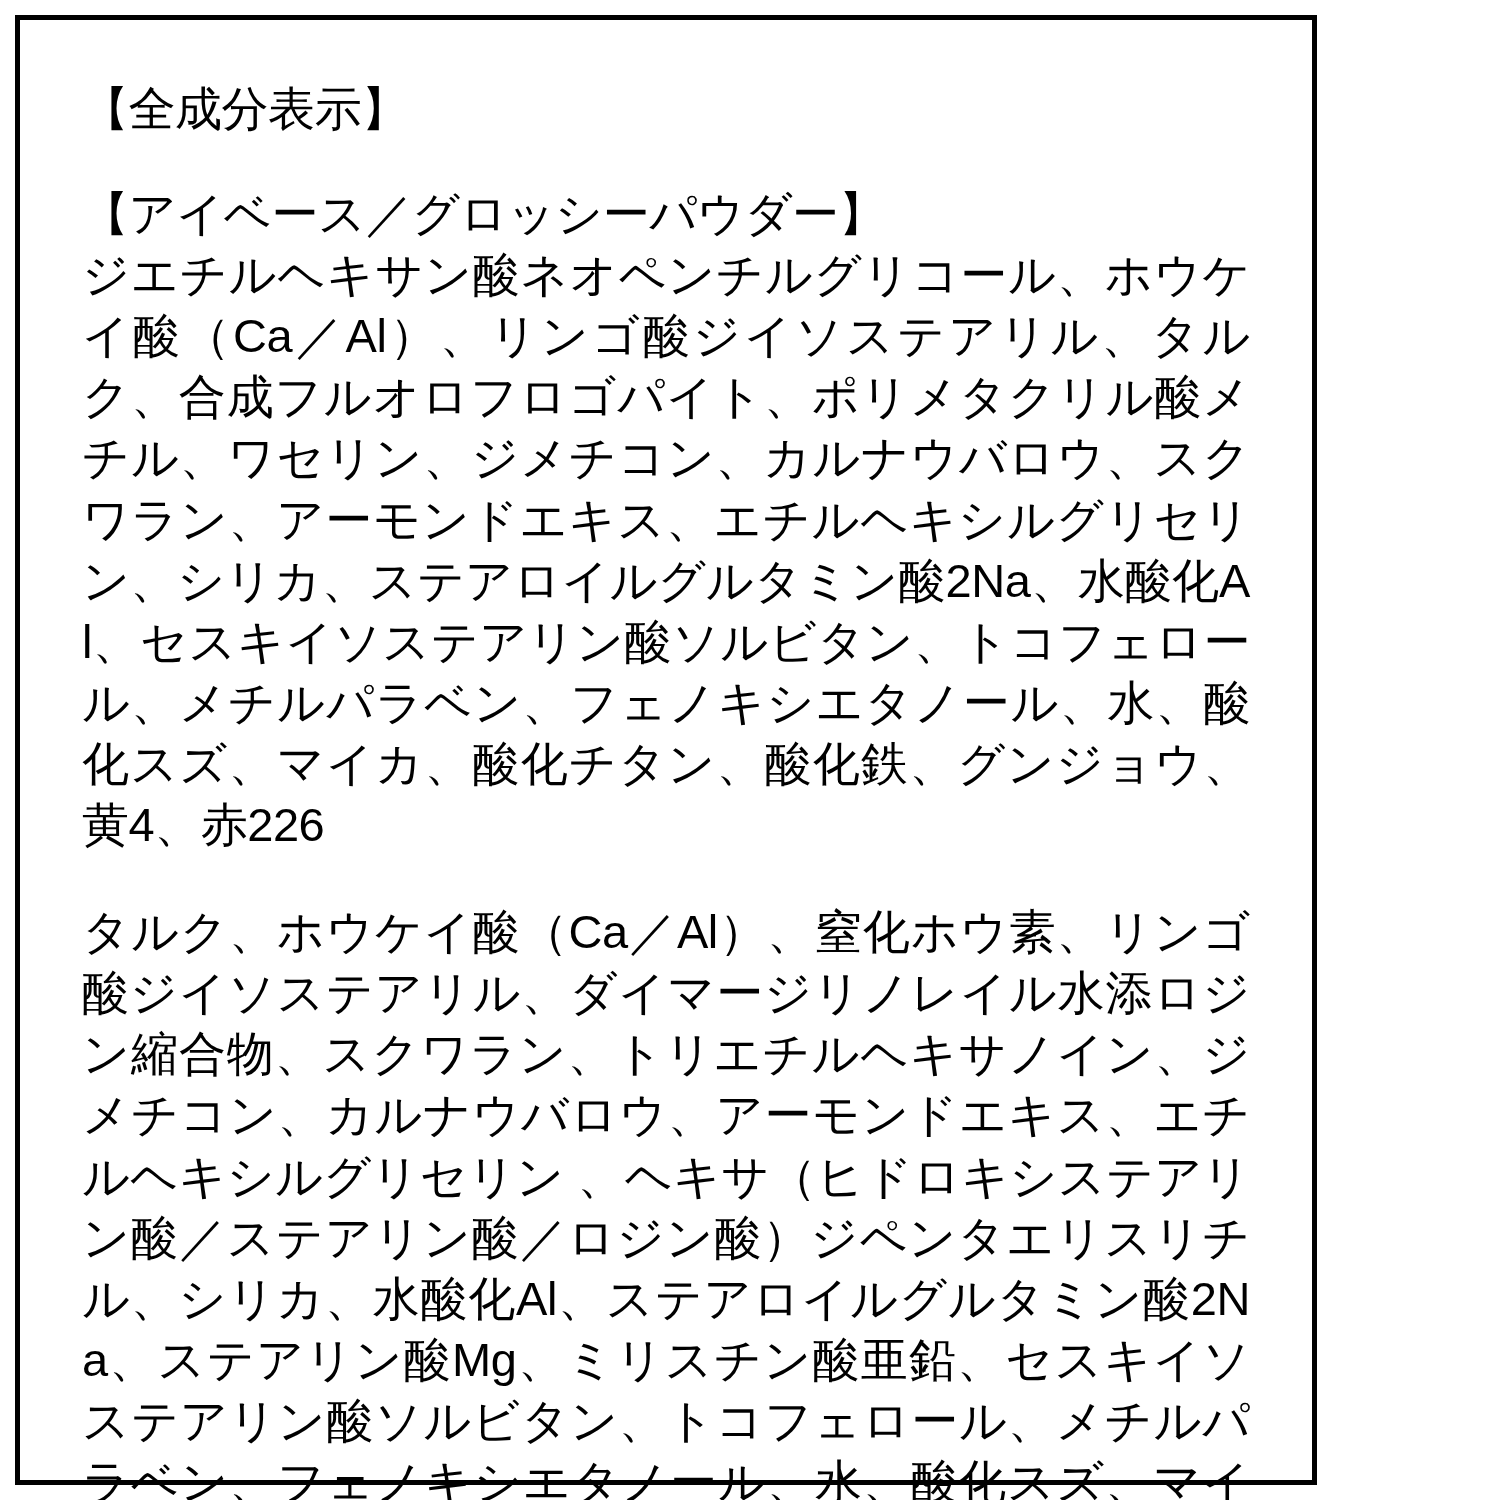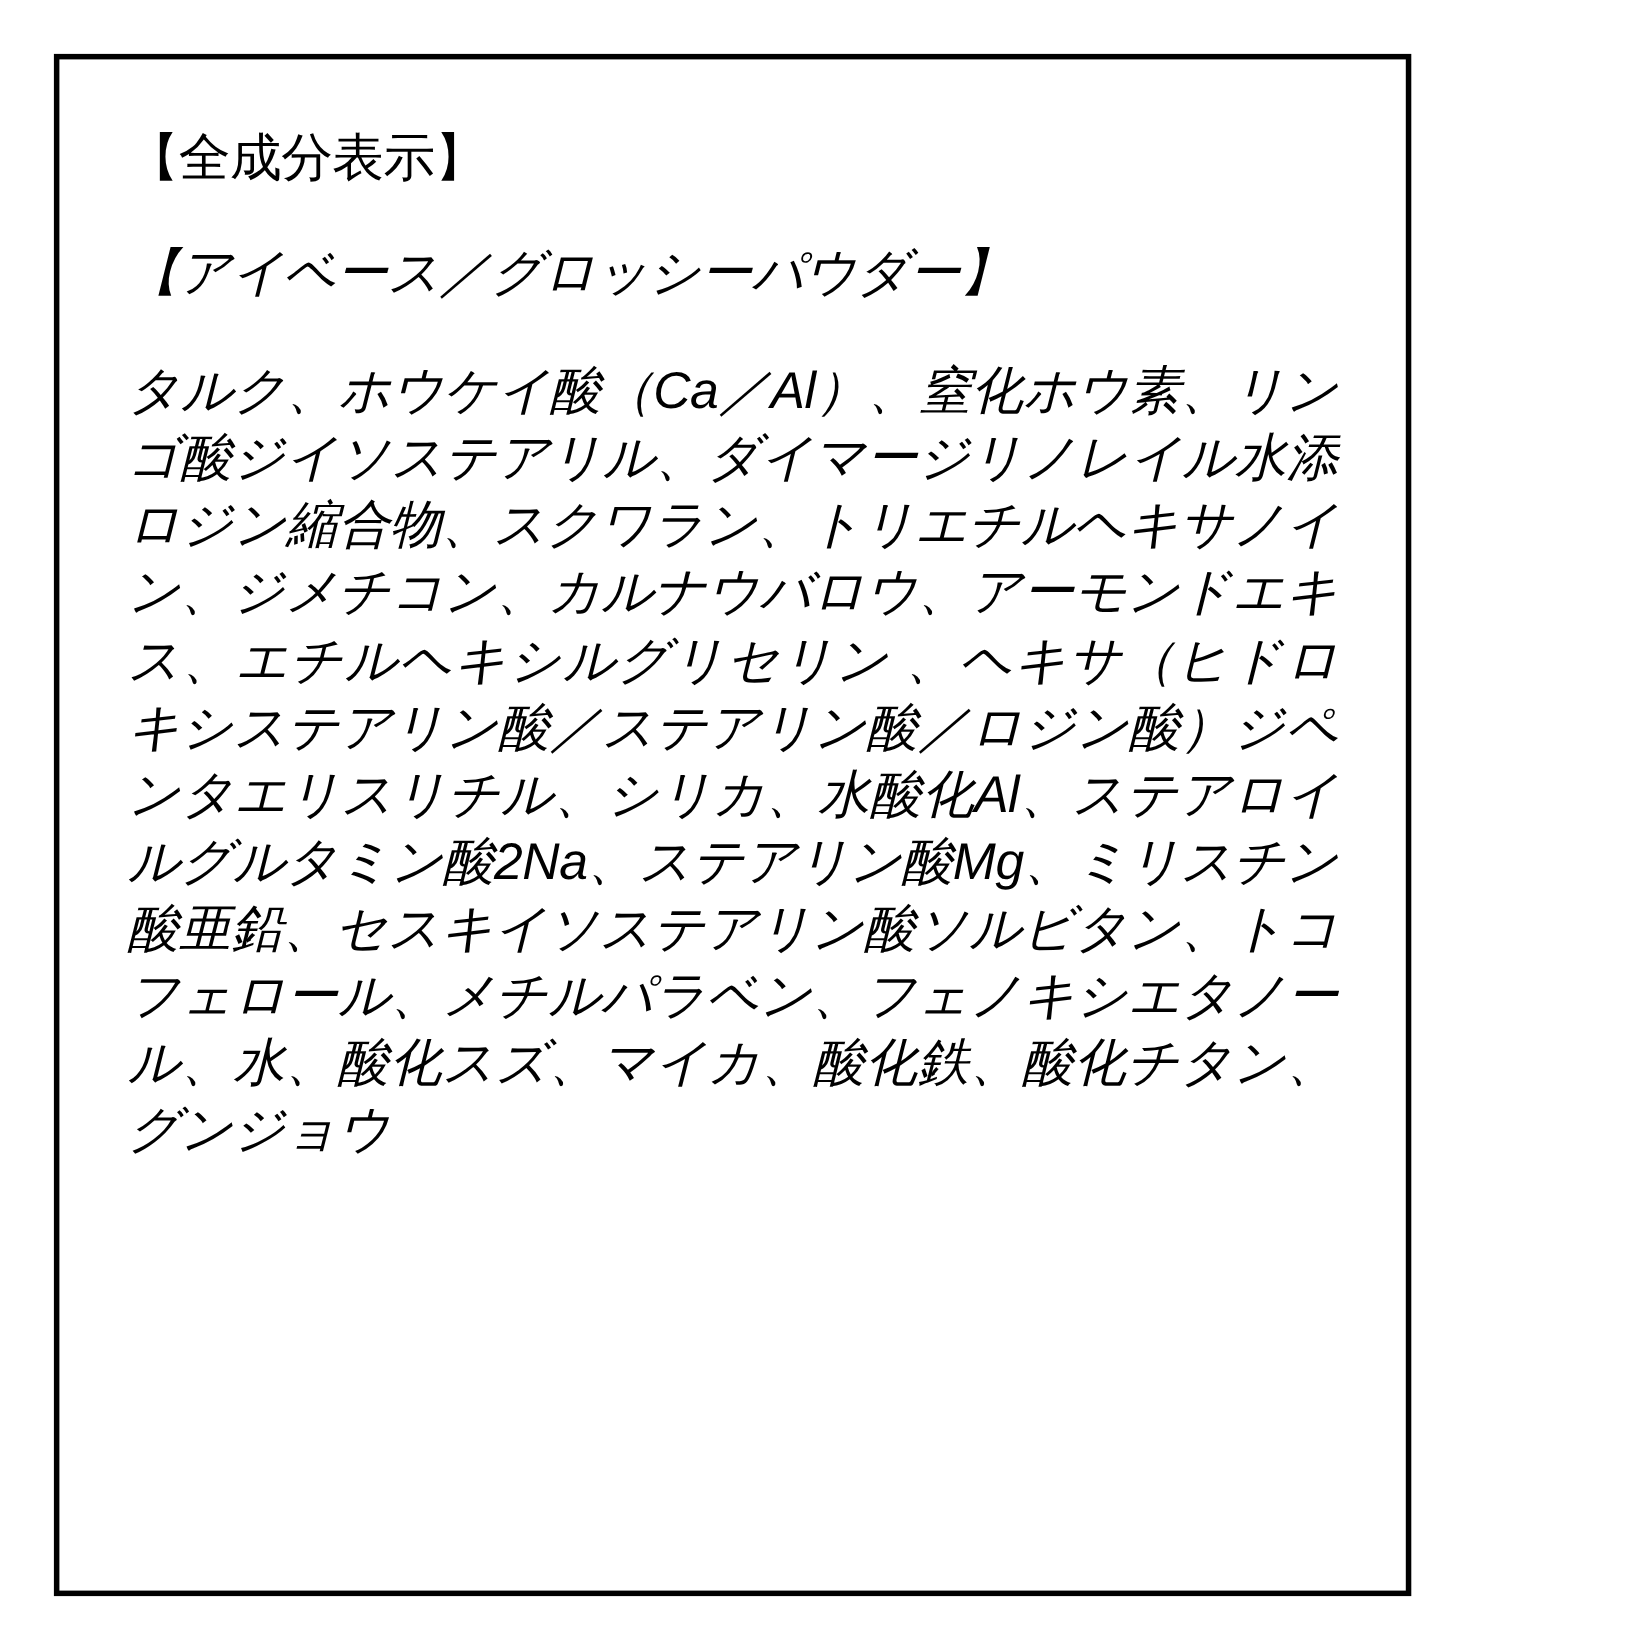--- a/index.html
+++ b/index.html
@@ -12,21 +12,21 @@
     height: 1500px;
     font-family: "Liberation Sans", "DejaVu Sans", sans-serif;
     color: #000000;
     overflow: hidden;
   }
   .page {
     position: relative;
     width: 1332px;
     height: 1500px;
     box-sizing: border-box;
-    padding: 49px;
+    padding: 15px;
     background: #ffffff;
   }
   .frame {
     box-sizing: border-box;
     width: 100%;
     height: 100%;
     border: 5px solid #000000;
     padding: 58px 62px 0 62px;
     background: #ffffff;
   }
@@ -36,21 +36,20 @@
     letter-spacing: -0.01em;
     font-weight: 400;
   }
   .heading-main {
     margin: 0 0 44px 0;
     font-size: 47px;
     line-height: 1.30;
   }
   .section {
     margin: 0 0 46px 0;
-    font-style: italic;
   }
   .section:last-of-type {
     margin-bottom: 0;
   }
   .section-heading {
     margin: 0;
     font-size: 47px;
     line-height: 1.30;
   }
   .section-body {
@@ -66,20 +65,21 @@
 <body>
 
 <div class="page">
   <div class="frame">
     <div class="doc">
 
       <p class="heading-main">【全成分表示】</p>
 
       <div class="section">
         <p class="section-heading">【アイベース／グロッシーパウダー】</p>
+        <p class="section-body">ジエチルヘキサン酸ネオペンチルグリコール、ホウケイ酸（Ca／Al）、リンゴ酸ジイソステアリル、タルク、合成フルオロフロゴパイト、ポリメタクリル酸メチル、ワセリン、ジメチコン、カルナウバロウ、スクワラン、アーモンドエキス、エチルヘキシルグリセリン、シリカ、ステアロイルグルタミン酸2Na、水酸化Al、セスキイソステアリン酸ソルビタン、トコフェロール、メチルパラベン、フェノキシエタノール、水、酸化スズ、マイカ、酸化チタン、酸化鉄、グンジョウ、黄4、赤226</p>
       </div>
 
       <div class="section">
         <p class="section-body">タルク、ホウケイ酸（Ca／Al）、窒化ホウ素、リンゴ酸ジイソステアリル、ダイマージリノレイル水添ロジン縮合物、スクワラン、トリエチルヘキサノイン、ジメチコン、カルナウバロウ、アーモンドエキス、エチルヘキシルグリセリン 、ヘキサ（ヒドロキシステアリン酸／ステアリン酸／ロジン酸）ジペンタエリスリチル、シリカ、水酸化Al、ステアロイルグルタミン酸2Na、ステアリン酸Mg、ミリスチン酸亜鉛、セスキイソステアリン酸ソルビタン、トコフェロール、メチルパラベン、フェノキシエタノール、水、酸化スズ、マイカ、酸化鉄、酸化チタン、グンジョウ</p>
       </div>
 
     </div>
   </div>
 </div>
 

